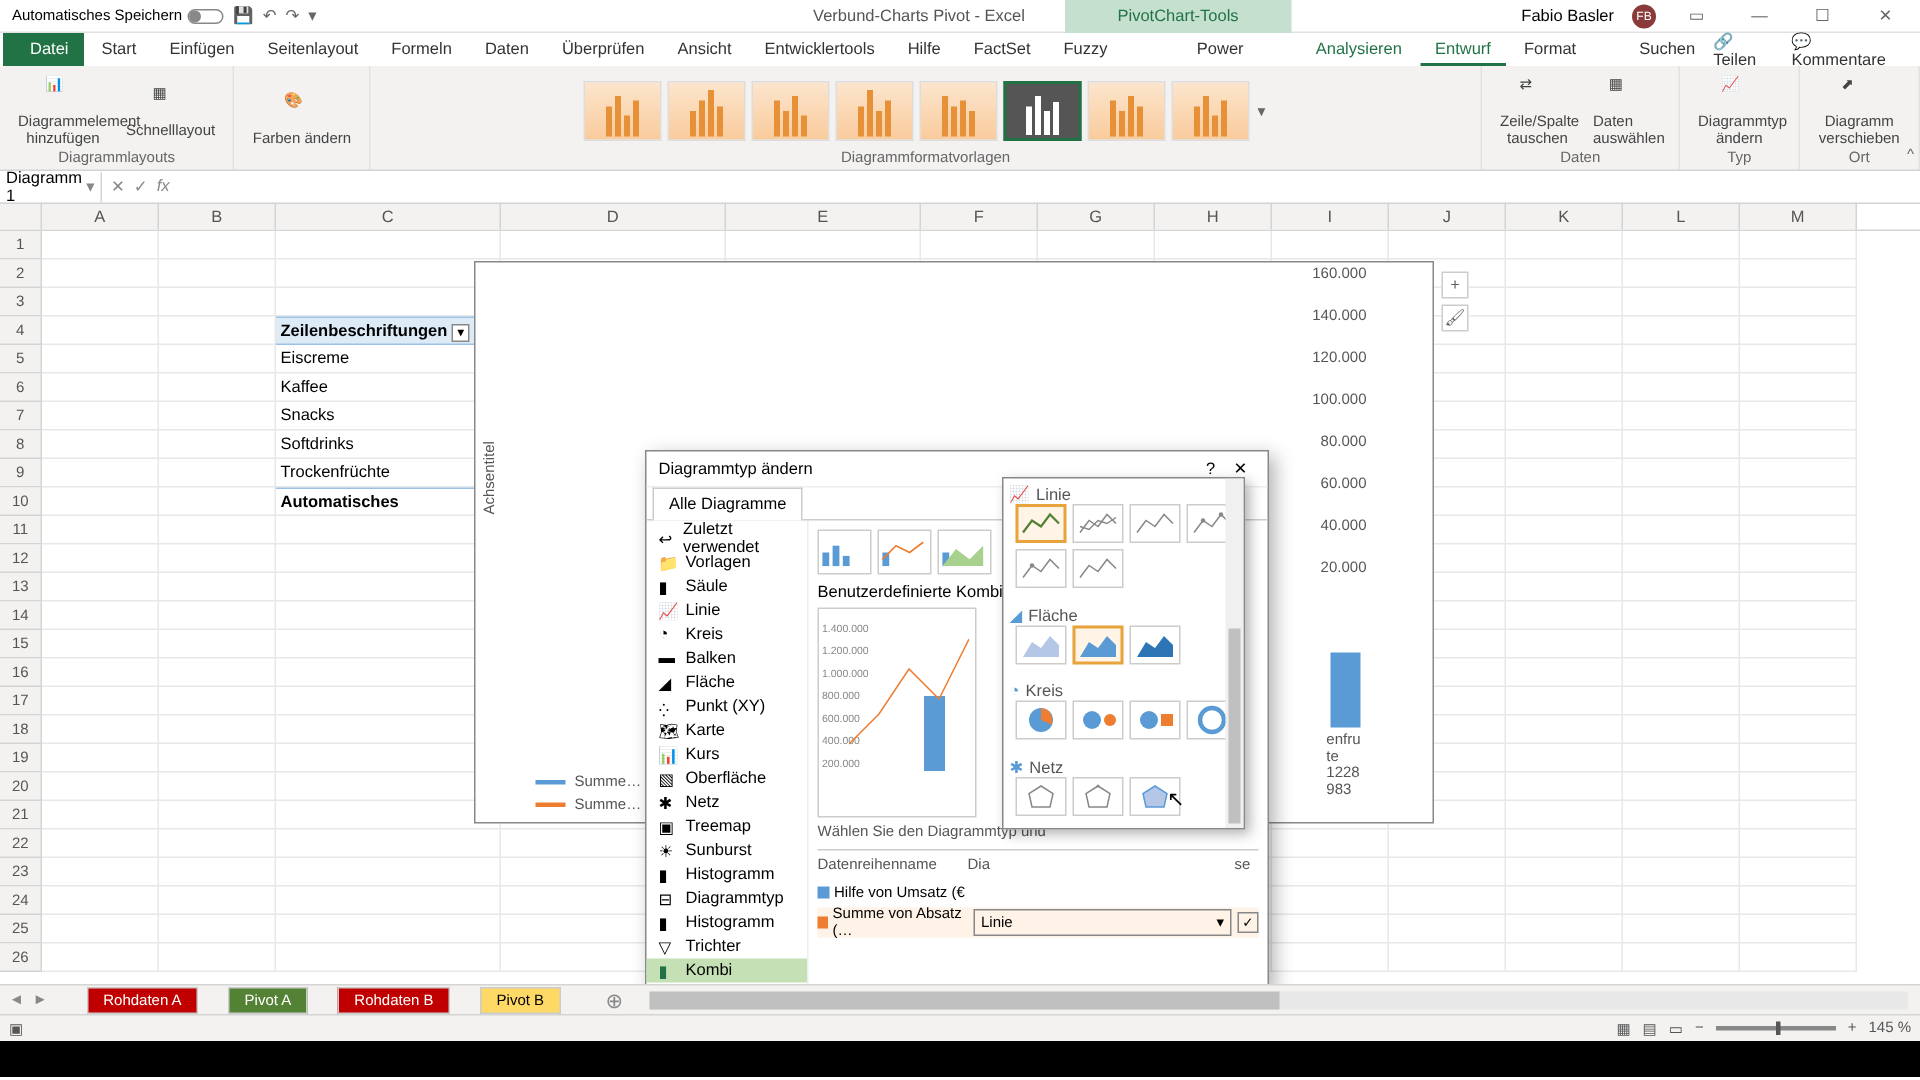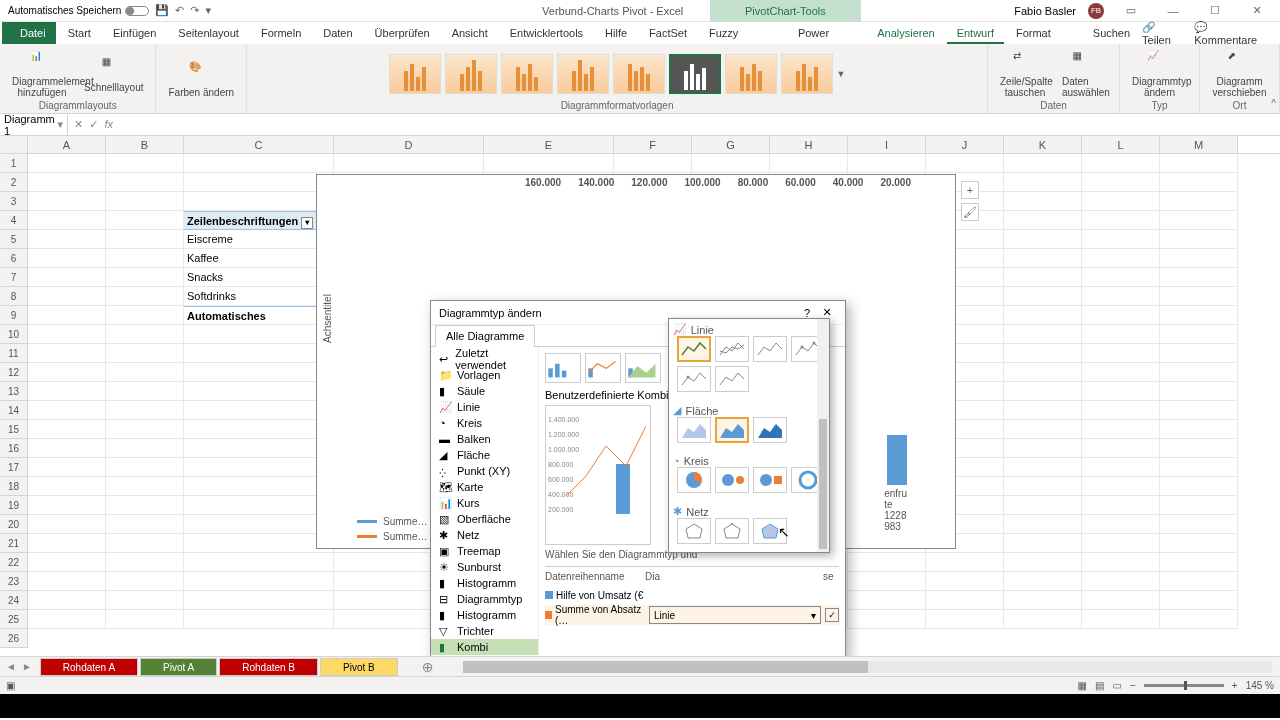--- a/index.html
+++ b/index.html
@@ -48,21 +48,21 @@
 .row-h { width: 28px; height: 19px; border-right: 1px solid #d4d4d4; border-bottom: 1px solid #d4d4d4; background: #f3f2f1; text-align: center; font-size: 10px; color: #555; line-height: 19px; }
 .cells { position: absolute; left: 28px; top: 0; }
 .cell-row { height: 19px; display: flex; }
 .cell { border-right: 1px solid #e8e8e8; border-bottom: 1px solid #e8e8e8; padding: 0 3px; font-size: 11px; line-height: 19px; overflow: hidden; white-space: nowrap; }
 .cell.hdr { background: #ddebf7; font-weight: 600; border-top: 1px solid #9bc2e6; border-bottom: 1px solid #9bc2e6; }
 .cell.total { font-weight: 600; border-top: 1px solid #9bc2e6; }
 .dd-btn { display: inline-block; width: 12px; height: 12px; border: 1px solid #888; font-size: 8px; text-align: center; line-height: 10px; margin-left: 3px; background: #fff; }
 
 .chart-container { position: absolute; left: 316px; top: 20px; width: 640px; height: 375px; border: 1px solid #888; background: #fff; }
 .axis-title { position: absolute; left: 10px; top: 50%; transform: rotate(-90deg) translateX(50%); transform-origin: left; font-size: 10px; color: #555; }
-.y-labels { position: absolute; right: 44px; top: 2px; display: flex; flex-direction: row; gap: 17px; text-align: right; font-size: 10px; color: #555; font-weight: bold; }
+.y-labels { position: absolute; right: 44px; top: 2px; display: flex; flex-direction: column; gap: 17px; text-align: right; font-size: 10px; color: #555; }
 .chart-btns { position: absolute; right: -24px; top: 6px; display: flex; flex-direction: column; gap: 4px; }
 .chart-btn { width: 18px; height: 18px; border: 1px solid #ccc; background: #fff; text-align: center; line-height: 16px; font-size: 11px; color: #666; }
 .legend-row { position: absolute; bottom: 6px; left: 40px; display: flex; flex-direction: column; gap: 4px; font-size: 10px; color: #555; }
 .legend-item { display: flex; align-items: center; gap: 6px; }
 .leg-sw { width: 20px; height: 3px; }
 .extra-labels { position: absolute; right: 48px; bottom: 16px; font-size: 10px; color: #555; text-align: left; }
 
 .dialog { position: absolute; left: 430px; top: 146px; width: 416px; background: #fff; border: 1px solid #888; box-shadow: 4px 4px 12px rgba(0,0,0,0.3); z-index: 100; font-size: 11px; }
 .dlg-title { height: 24px; display: flex; align-items: center; padding: 0 8px; border-bottom: 1px solid #eee; }
 .dlg-title .txt { flex: 1; }
@@ -95,21 +95,21 @@
 .popup-row { display: flex; gap: 4px; margin-bottom: 4px; padding-left: 4px; }
 .popup-thumb { width: 34px; height: 26px; border: 1px solid #ccc; background: #fff; display: flex; align-items: center; justify-content: center; }
 .popup-thumb.sel { border: 2px solid #e8a33d; background: #fff4e6; }
 .popup-thumb svg { width: 28px; height: 20px; }
 .popup-scroll { position: absolute; right: 0; top: 0; bottom: 0; width: 12px; background: #f0f0f0; }
 .popup-scroll .sb { position: absolute; left: 2px; width: 8px; background: #c0c0c0; top: 100px; height: 130px; }
 .cursor-ptr { position: absolute; left: 778px; top: 370px; z-index: 300; font-size: 14px; pointer-events: none; }
 
 .sheet-tabs { height: 20px; display: flex; align-items: center; border-top: 1px solid #d4d4d4; background: #f3f2f1; font-size: 10px; }
 .sheet-nav { display: flex; gap: 6px; padding: 0 6px; color: #888; }
-.sheet-tab { padding: 0 22px; height: 18px; line-height: 18px; border: 1px solid #ccc; background: #fff; margin-left: 2px; }
+.sheet-tab { padding: 0 10px; height: 18px; line-height: 18px; border: 1px solid #ccc; background: #fff; margin-left: 20px; }
 .sheet-tab.red { background: #c00000; color: #fff; }
 .sheet-tab.green { background: #548235; color: #fff; }
 .sheet-tab.yellow { background: #ffd966; }
 .sheet-tab.add { border: none; background: none; color: #888; font-size: 14px; }
 .hscroll { flex: 1; margin: 0 8px; height: 12px; background: #e8e8e8; position: relative; }
 .hscroll .th { position: absolute; left: 0; width: 50%; height: 100%; background: #c0c0c0; }
 
 .statusbar { height: 18px; background: #f3f2f1; border-top: 1px solid #d4d4d4; display: flex; align-items: center; font-size: 10px; color: #555; padding: 0 6px; }
 .statusbar .right { margin-left: auto; display: flex; align-items: center; gap: 8px; }
 .zoom-slider { width: 80px; height: 3px; background: #888; position: relative; }
@@ -455,20 +455,35 @@
         <div class="cell" style="width: 78px;"></div>
         <div class="cell" style="width: 78px;"></div>
         <div class="cell" style="width: 78px;"></div>
         <div class="cell" style="width: 78px;"></div>
         <div class="cell" style="width: 78px;"></div>
         <div class="cell" style="width: 78px;"></div>
       </div>
       <div class="cell-row">
         <div class="cell" style="width: 78px;"></div>
         <div class="cell" style="width: 78px;"></div>
+        <div class="cell" style="width: 150px;">Trockenfrüchte</div>
+        <div class="cell" style="width: 150px;"></div>
+        <div class="cell" style="width: 130px;"></div>
+        <div class="cell" style="width: 78px;"></div>
+        <div class="cell" style="width: 78px;"></div>
+        <div class="cell" style="width: 78px;"></div>
+        <div class="cell" style="width: 78px;"></div>
+        <div class="cell" style="width: 78px;"></div>
+        <div class="cell" style="width: 78px;"></div>
+        <div class="cell" style="width: 78px;"></div>
+        <div class="cell" style="width: 78px;"></div>
+      </div>
+      <div class="cell-row">
+        <div class="cell" style="width: 78px;"></div>
+        <div class="cell" style="width: 78px;"></div>
         <div class="cell total" style="width: 150px;">Automatisches</div>
         <div class="cell" style="width: 150px;"></div>
         <div class="cell" style="width: 130px;"></div>
         <div class="cell" style="width: 78px;"></div>
         <div class="cell" style="width: 78px;"></div>
         <div class="cell" style="width: 78px;"></div>
         <div class="cell" style="width: 78px;"></div>
         <div class="cell" style="width: 78px;"></div>
         <div class="cell" style="width: 78px;"></div>
         <div class="cell" style="width: 78px;"></div>

